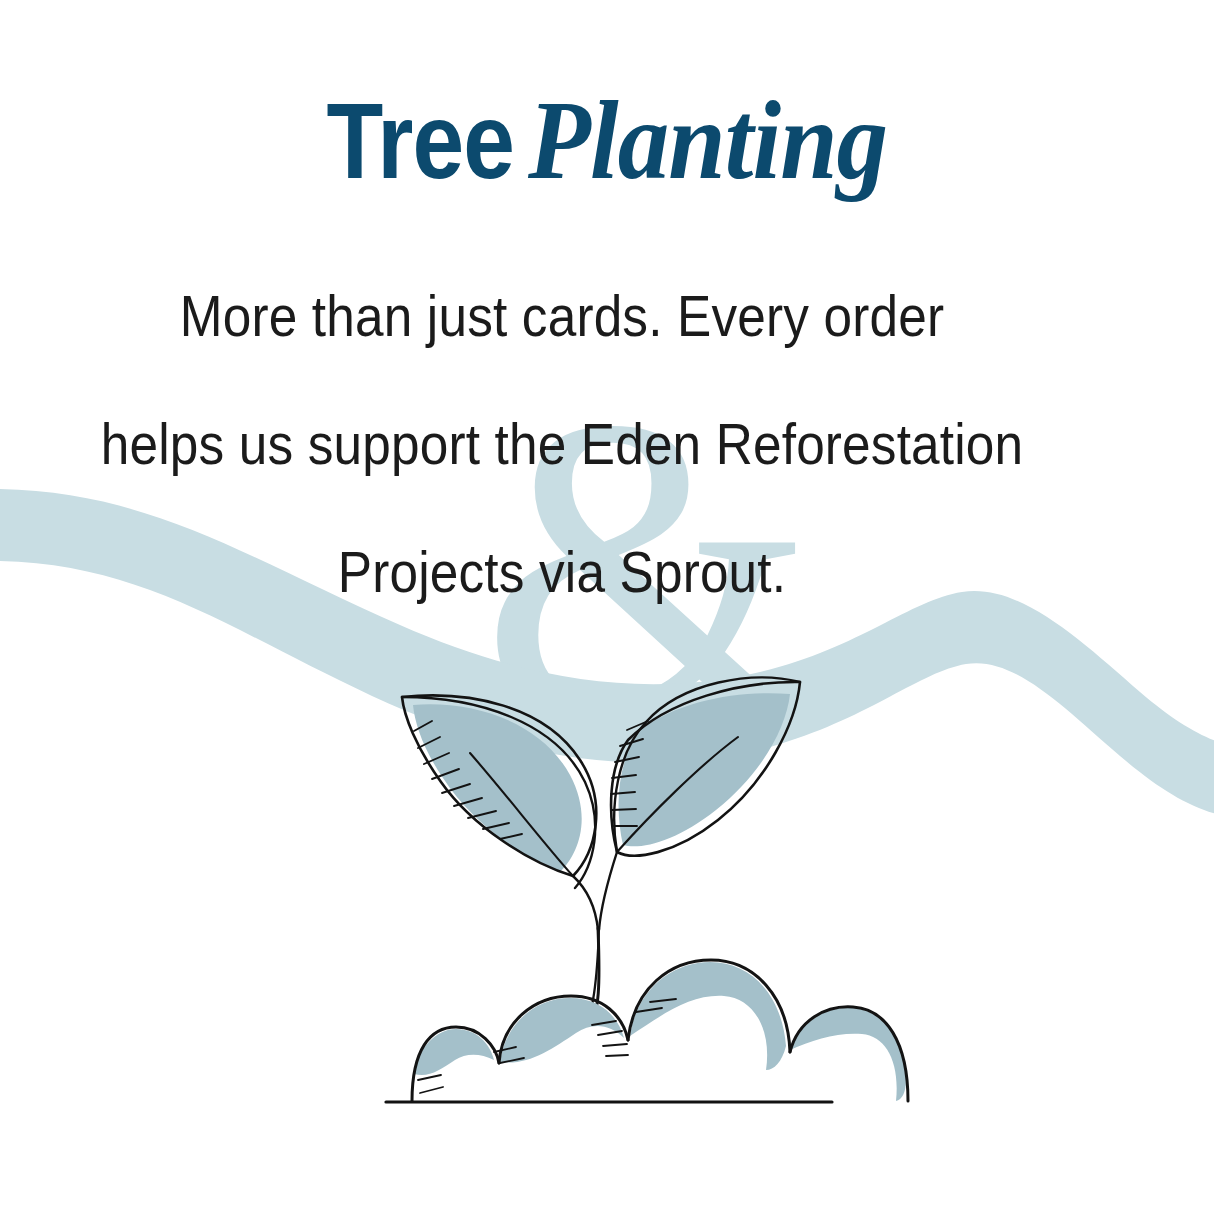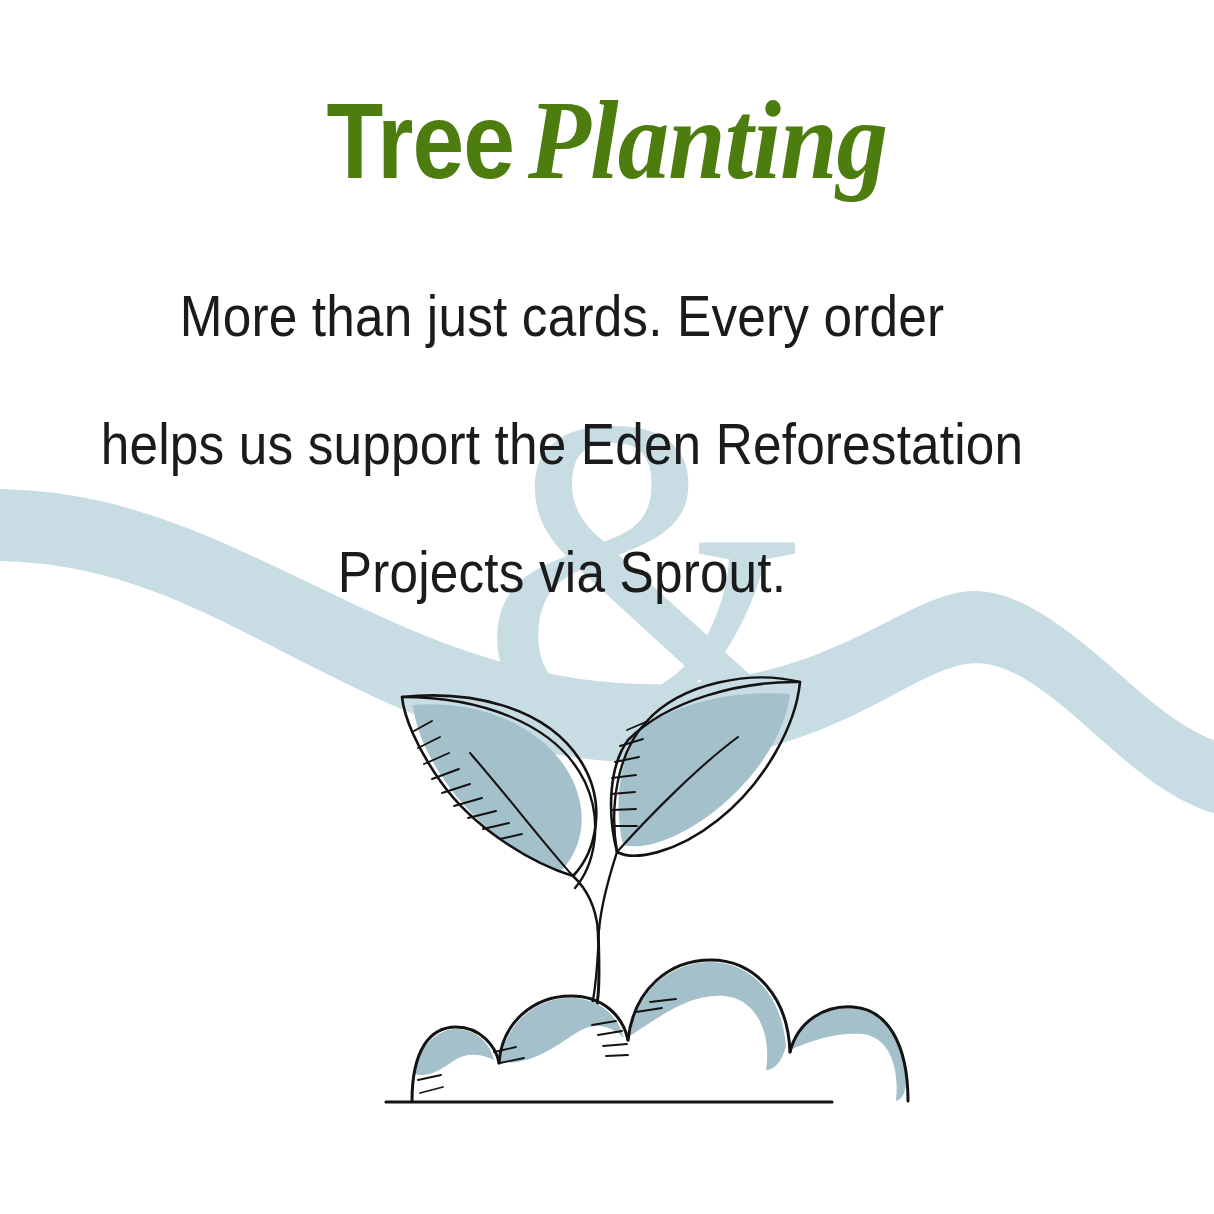--- a/index.html
+++ b/index.html
@@ -38,21 +38,21 @@
   }
   .headline {
     margin: 0;
     padding: 0;
     position: absolute;
     top: 84px;
     left: 0;
     width: 1214px;
     line-height: 1;
     white-space: nowrap;
-    color: #4d7c0f;
+    color: #0c4a6e;
   }
   .headline .hl-primary {
     font-family: "Liberation Sans Narrow", "Liberation Sans", sans-serif;
     font-weight: 700;
     font-size: 108px;
     letter-spacing: -1px;
     font-stretch: condensed;
     transform: scaleX(0.86);
     display: inline-block;
     transform-origin: right center;

